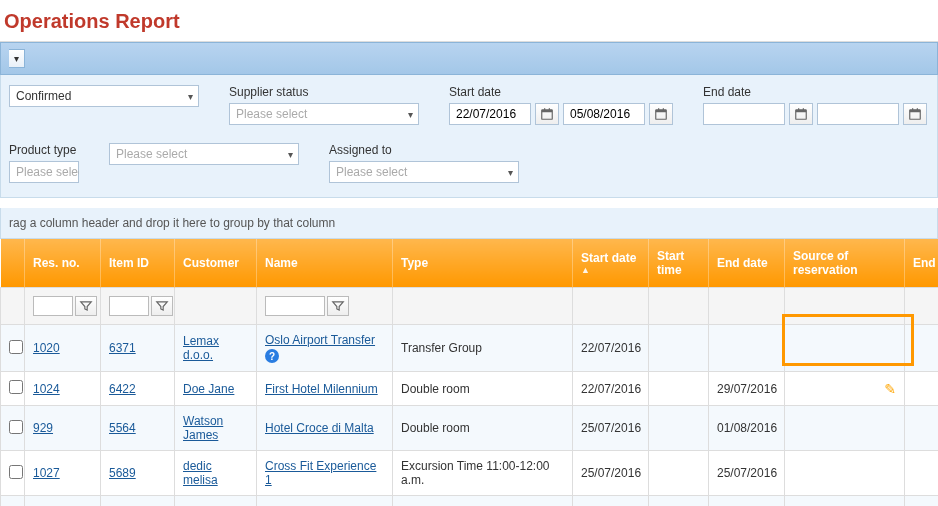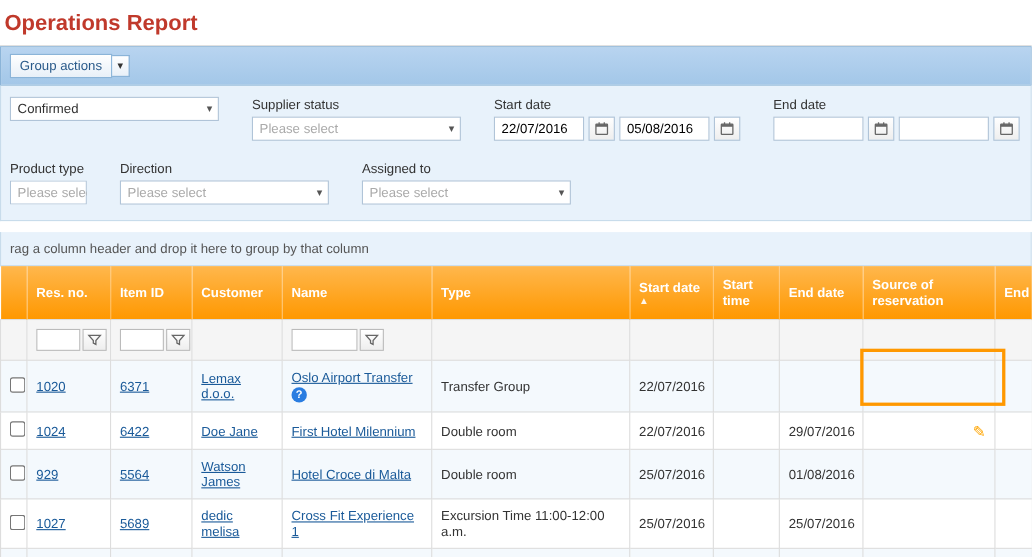--- a/index.html
+++ b/index.html
@@ -36,21 +36,20 @@
 .pencil { color: #ffa500; font-size: 14px; }
 svg.ico { width: 14px; height: 14px; }
 svg.ico-cal { width: 16px; height: 14px; }
 </style>
 </head>
 <body>
 
 <div class="page-title">Operations Report</div>
 
 <div class="toolbar">
-  <button class="group-actions-btn">Group actions</button>
   <button class="dd-arrow">▾</button>
 </div>
 
 <div class="filters">
   <div class="field" style="width:190px">
     <div class="select-wrap">
       <div class="select-like">Confirmed</div>
       <span class="select-caret">▾</span>
     </div>
   </div>
@@ -107,21 +106,20 @@
         </button>
     </div>
   </div>
   <div class="field" style="width:70px; overflow:hidden">
     <label style="white-space:nowrap">Product type</label>
     <div class="select-wrap" style="width:70px; overflow:hidden">
       <div class="select-like placeholder" style="min-width:70px; white-space:nowrap">Please selec</div>
     </div>
   </div>
   <div class="field" style="width:190px">
-    <label>Direction</label>
     <div class="select-wrap">
       <div class="select-like placeholder">Please select</div>
       <span class="select-caret">▾</span>
     </div>
   </div>
   <div class="field" style="width:190px">
     <label>Assigned to</label>
     <div class="select-wrap">
       <div class="select-like placeholder">Please select</div>
       <span class="select-caret">▾</span>

